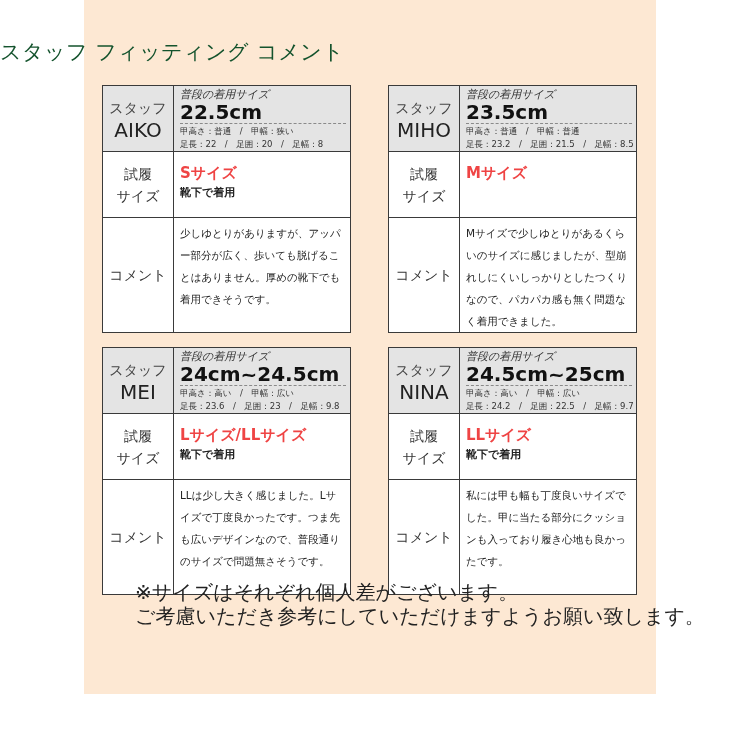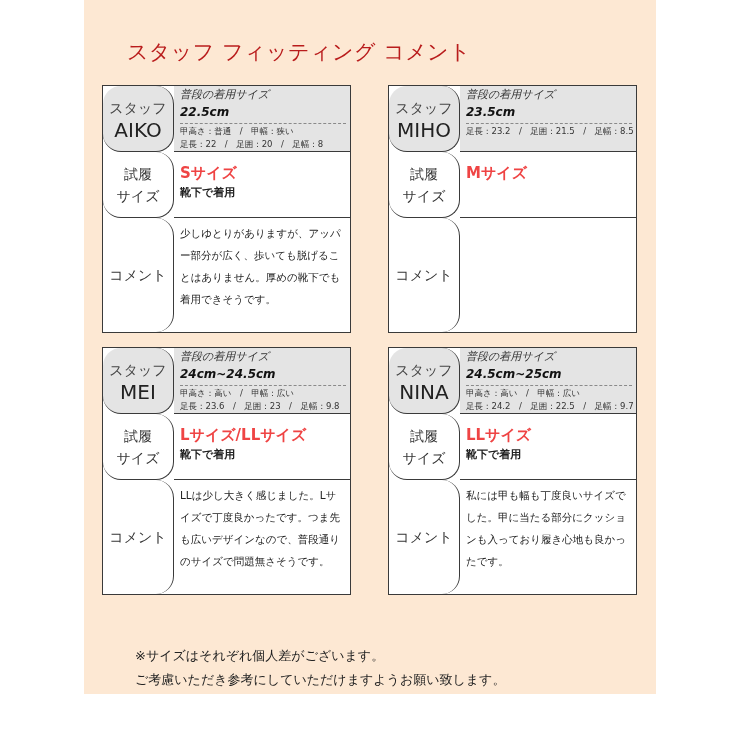--- a/index.html
+++ b/index.html
@@ -6,63 +6,63 @@
     body {
       width: 740px; height: 740px; position: relative; overflow: hidden;
       font-family: "DejaVu Sans", "Liberation Sans", sans-serif;
       color: #222;
     }
     .panel {
       position: absolute; left: 84px; top: 0; width: 572px; height: 694px;
       background: #fde8d3;
     }
     .title {
-      position: absolute; left: 0; top: 38px; width: 598px; text-align: center;
-      font-size: 21px; letter-spacing: 0.5px; color: #b91c1c;
+      position: absolute; left: 0; top: 38px; width: 598px; text-align: left;
+      font-size: 21px; letter-spacing: 0.5px; color: #14532d;
     }
     .card {
       position: absolute; width: 249px; height: 248px;
       border: 1px solid #3a3a3a; background: #ffffff; box-sizing: border-box;
       display: grid;
       grid-template-columns: 71px 1fr;
       grid-template-rows: 66px 66px 1fr;
     }
     .card.c0 { left: 102px; top: 85px; }
     .card.c1 { left: 388px; top: 85px; height: 248px; }
     .card.c2 { left: 102px; top: 347px; }
     .card.c3 { left: 388px; top: 347px; }
     .cell {
       border-right: 1px solid #3a3a3a; border-bottom: 1px solid #3a3a3a;
       box-sizing: border-box;
     }
     .cell.last-col { border-right: none; }
     .cell.last-row { border-bottom: none; }
     .label {
       display: flex; flex-direction: column; align-items: center; justify-content: center;
-      text-align: center; font-size: 14px; color: #333; line-height: 22px; border-radius: 18px;
+      text-align: center; font-size: 14px; color: #333; line-height: 22px;
     }
     .head-label { background: #e4e4e4; }
     .head-label .role { font-size: 14px; color: #444; }
     .head-label .name { font-size: 20px; color: #222; font-family: "DejaVu Sans", sans-serif; }
     .head-info { background: #e4e4e4; padding: 2px 0 0 6px; position: relative; }
     .head-info .cap { font-size: 11px; color: #333; line-height: 14px; font-style: italic; }
-    .head-info .size { font-size: 12px; font-weight: bold; color: #111; line-height: 20px; font-style: italic; }
+    .head-info .size { font-size: 20px; font-weight: bold; color: #111; line-height: 20px; }
     .head-info .dash {
       border-top: 1px dashed #8a8a8a; margin: 1px 4px 1px 0;
     }
     .head-info .meta { font-size: 8.5px; color: #333; line-height: 13px; white-space: nowrap; }
     .try-info { padding: 10px 0 0 6px; }
     .try-info .size { font-size: 15px; font-weight: bold; color: #ef4444; line-height: 22px; }
     .try-info .note { font-size: 11px; font-weight: bold; color: #222; line-height: 18px; }
     .comment {
       padding: 4px 4px 0 6px; font-size: 10.5px; line-height: 22px; color: #222;
       word-break: break-all;
     }
     .footer {
-      position: absolute; left: 135px; top: 644px; font-size: 13px; color: #222;
+      position: absolute; left: 135px; top: 580px; font-size: 20px; color: #222;
       line-height: 24px;
     }
   </style>
 </head>
 <body>
 
 <div class="panel"></div>
 
 <div class="title">スタッフ フィッティング コメント</div>
 
@@ -92,30 +92,32 @@
 
 <div class="card c1">
   <div class="cell label head-label">
     <span class="role">スタッフ</span>
     <span class="name">MIHO</span>
   </div>
   <div class="cell head-info last-col">
     <div class="cap">普段の着用サイズ</div>
     <div class="size">23.5cm</div>
     <div class="dash"></div>
+    <div class="meta">甲高さ：普通　/　甲幅：普通</div>
     <div class="meta">足長：23.2　/　足囲：21.5　/　足幅：8.5</div>
   </div>
   <div class="cell label">
     <span>試履</span>
     <span>サイズ</span>
   </div>
   <div class="cell try-info last-col">
     <div class="size">Mサイズ</div>
   </div>
   <div class="cell label last-row">コメント</div>
+  <div class="cell comment last-col last-row">Mサイズで少しゆとりがあるくらいのサイズに感じましたが、型崩れしにくいしっかりとしたつくりなので、パカパカ感も無く問題なく着用できました。</div>
 </div>
 
 <div class="card c2">
   <div class="cell label head-label">
     <span class="role">スタッフ</span>
     <span class="name">MEI</span>
   </div>
   <div class="cell head-info last-col">
     <div class="cap">普段の着用サイズ</div>
     <div class="size">24cm~24.5cm</div>

